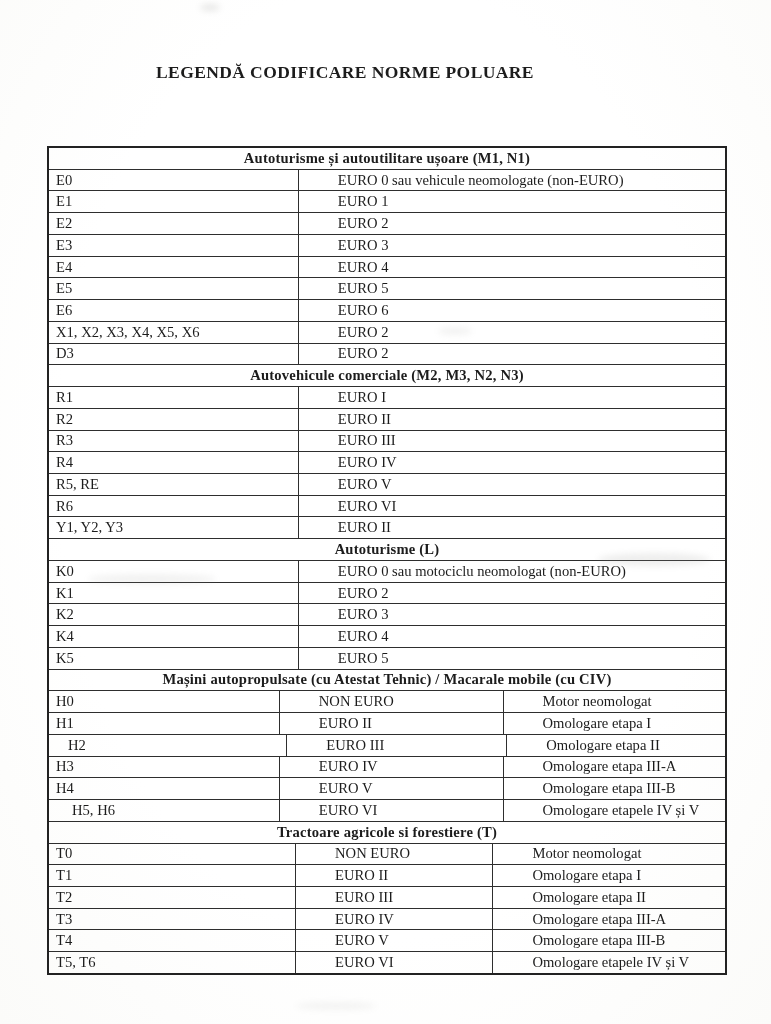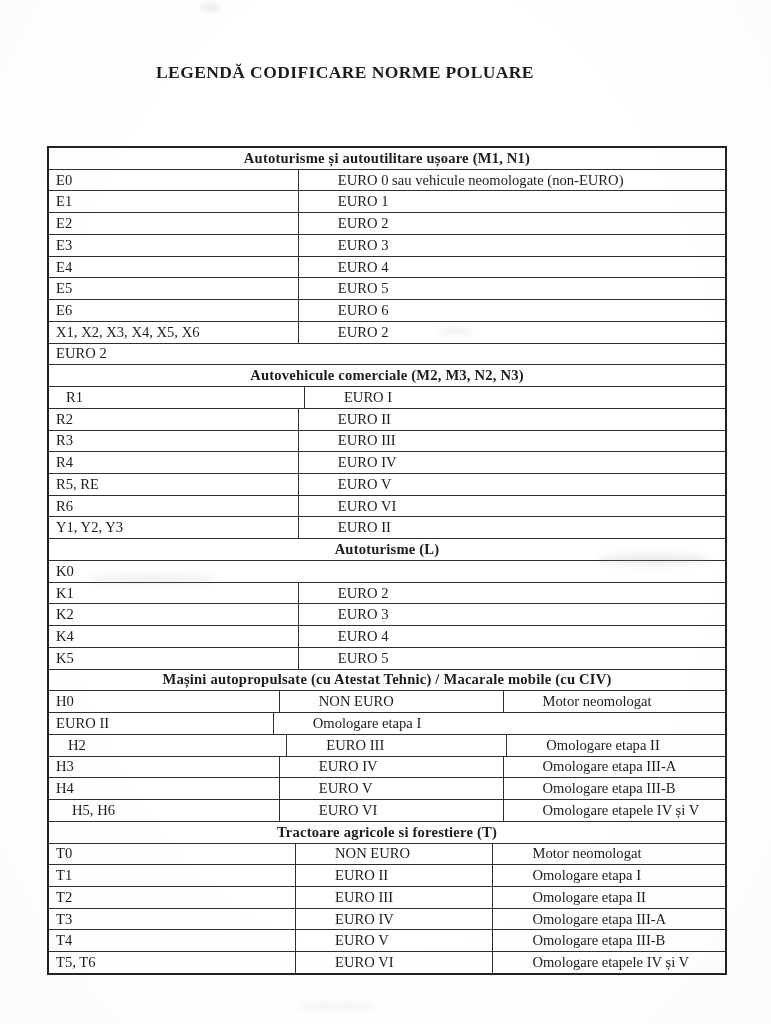--- a/index.html
+++ b/index.html
@@ -109,25 +109,26 @@
       </div>
       <div class="trow data-row">
         <div class="cell" style="width: 36.8%;">E6</div>
         <div class="cell" style="width: 63.2%;">EURO 6</div>
       </div>
       <div class="trow data-row">
         <div class="cell" style="width: 36.8%;">X1, X2, X3, X4, X5, X6</div>
         <div class="cell" style="width: 63.2%;">EURO 2</div>
       </div>
       <div class="trow data-row">
+        <div class="cell" style="width: 36.8%;">D3</div>
         <div class="cell" style="width: 63.2%;">EURO 2</div>
       </div>
       <div class="trow header-row">Autovehicule comerciale (M2, M3, N2, N3)</div>
       <div class="trow data-row">
-        <div class="cell" style="width: 36.8%; margin-left: 10px;">R1</div>
+        <div class="cell" style="width: 36.8%;">R1</div>
         <div class="cell" style="width: 63.2%;">EURO I</div>
       </div>
       <div class="trow data-row">
         <div class="cell" style="width: 36.8%;">R2</div>
         <div class="cell" style="width: 63.2%;">EURO II</div>
       </div>
       <div class="trow data-row">
         <div class="cell" style="width: 36.8%;">R3</div>
         <div class="cell" style="width: 63.2%;">EURO III</div>
       </div>
@@ -143,20 +144,21 @@
         <div class="cell" style="width: 36.8%;">R6</div>
         <div class="cell" style="width: 63.2%;">EURO VI</div>
       </div>
       <div class="trow data-row">
         <div class="cell" style="width: 36.8%;">Y1, Y2, Y3</div>
         <div class="cell" style="width: 63.2%;">EURO II</div>
       </div>
       <div class="trow header-row">Autoturisme (L)</div>
       <div class="trow data-row">
         <div class="cell" style="width: 36.8%;">K0</div>
+        <div class="cell" style="width: 63.2%;">EURO 0 sau motociclu neomologat (non-EURO)</div>
       </div>
       <div class="trow data-row">
         <div class="cell" style="width: 36.8%;">K1</div>
         <div class="cell" style="width: 63.2%;">EURO 2</div>
       </div>
       <div class="trow data-row">
         <div class="cell" style="width: 36.8%;">K2</div>
         <div class="cell" style="width: 63.2%;">EURO 3</div>
       </div>
       <div class="trow data-row">
@@ -167,20 +169,21 @@
         <div class="cell" style="width: 36.8%; font-family: Liberation Serif, serif;">K5</div>
         <div class="cell" style="width: 63.2%;">EURO 5</div>
       </div>
       <div class="trow header-row">Mașini autopropulsate (cu Atestat Tehnic) / Macarale mobile (cu CIV)</div>
       <div class="trow data-row">
         <div class="cell" style="width: 34%;">H0</div>
         <div class="cell" style="width: 33.1%;">NON EURO</div>
         <div class="cell" style="width: 32.9%;">Motor neomologat</div>
       </div>
       <div class="trow data-row">
+        <div class="cell" style="width: 34%;">H1</div>
         <div class="cell" style="width: 33.1%;">EURO II</div>
         <div class="cell" style="width: 32.9%;">Omologare etapa I</div>
       </div>
       <div class="trow data-row">
         <div class="cell" style="width: 34%; margin-left: 12px;">H2</div>
         <div class="cell" style="width: 33.1%;">EURO III</div>
         <div class="cell" style="width: 32.9%;">Omologare etapa II</div>
       </div>
       <div class="trow data-row">
         <div class="cell" style="width: 34%;">H3</div>

